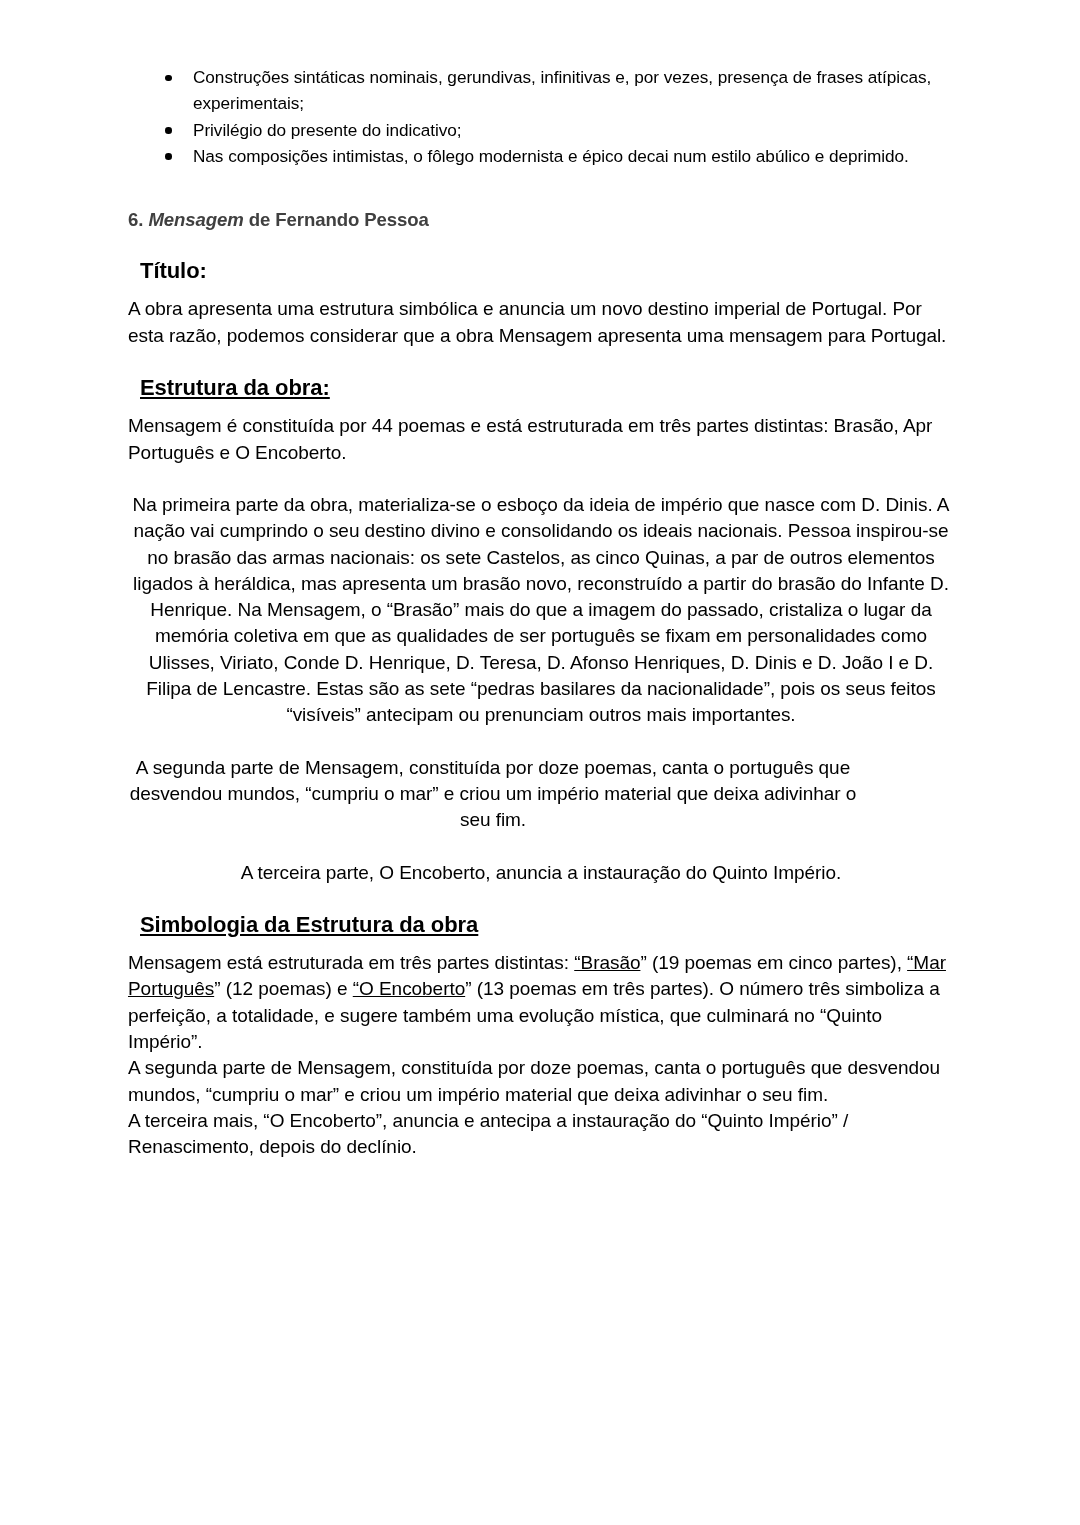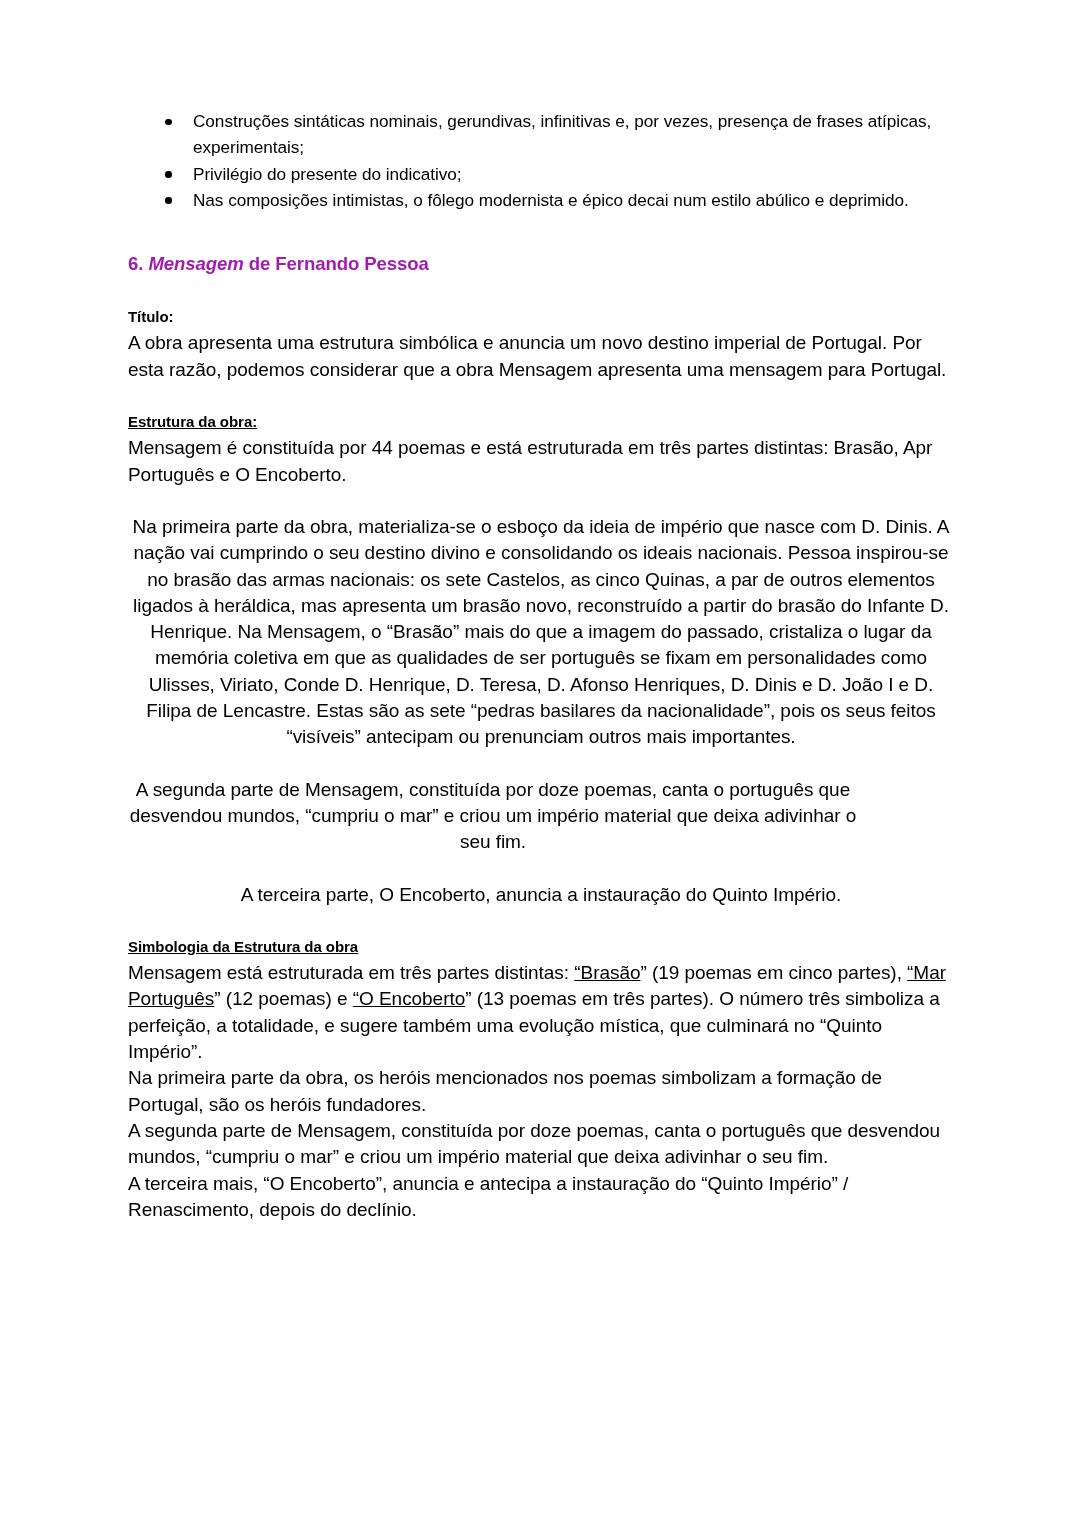--- a/index.html
+++ b/index.html
@@ -14,21 +14,21 @@
     font-family: "Liberation Sans", sans-serif;
     color: #000000;
     -webkit-font-smoothing: antialiased;
   }
   .page {
     position: relative;
     width: 1080px;
     height: 1525px;
     background: #ffffff;
     box-sizing: border-box;
-    padding: 108px 130px 0 128px;
+    padding: 64px 130px 0 128px;
     overflow: hidden;
   }
   .content {
     width: 826px;
   }
 
   
   ul.bullet-list {
     list-style: none;
     margin: 0 0 0 0;
@@ -50,35 +50,35 @@
     width: 6.5px;
     height: 6.5px;
     border-radius: 50%;
     background: #000000;
   }
 
   
   .section-heading {
     font-size: 18.6px;
     font-weight: bold;
-    color: #a21caf;
+    color: #404040;
     line-height: 26px;
-    margin: 38px 0 14px 0;
+    margin: 38px 0 0 0;
     letter-spacing: -0.1px;
   }
   .section-heading .title-italic {
     font-style: italic;
   }
 
   
   .sub-heading {
-    font-size: 15px;
+    font-size: 22px;
     font-weight: bold;
     line-height: 26.3px;
-    margin: 0;
+    margin: 12px;
     letter-spacing: -0.05px;
   }
   .sub-heading.spaced {
     margin-top: 26px;
     text-decoration: underline;
   }
 
   
   p.body {
     font-size: 19px;
@@ -125,20 +125,19 @@
     <p class="body gap">Na primeira parte da obra, materializa-se o esboço da ideia de império que nasce com D. Dinis. A nação vai cumprindo o seu destino divino e consolidando os ideais nacionais. Pessoa inspirou-se no brasão das armas nacionais: os sete Castelos, as cinco Quinas, a par de outros elementos ligados à heráldica, mas apresenta um brasão novo, reconstruído a partir do brasão do Infante D. Henrique. Na Mensagem, o “Brasão” mais do que a imagem do passado, cristaliza o lugar da memória coletiva em que as qualidades de ser português se fixam em personalidades como Ulisses, Viriato, Conde D. Henrique, D. Teresa, D. Afonso Henriques, D. Dinis e D. João I e D. Filipa de Lencastre. Estas são as sete “pedras basilares da nacionalidade”, pois os seus feitos “visíveis” antecipam ou prenunciam outros mais importantes.</p>
 
     <p class="body gap narrow">A segunda parte de Mensagem, constituída por doze poemas, canta o português que desvendou mundos, “cumpriu o mar” e criou um império material que deixa adivinhar o seu fim.</p>
 
     <p class="body gap">A terceira parte, O Encoberto, anuncia a instauração do Quinto Império.</p>
 
     <h3 class="sub-heading spaced">Simbologia da Estrutura da obra</h3>
 
     <p class="body"><span>Mensagem está estruturada em três partes distintas: </span><span class="u">“Brasão</span><span>” (19 poemas em cinco partes), </span><span class="u">“Mar Português</span><span>” (12 poemas) e </span><span class="u">“O Encoberto</span><span>” (13 poemas em três partes). O número três simboliza a perfeição, a totalidade, e sugere também uma evolução mística, que culminará no “Quinto Império”.</span></p>
 
-    <p class="body">Na primeira parte da obra, os heróis mencionados nos poemas simbolizam a formação de Portugal, são os heróis fundadores.</p>
 
     <p class="body">A segunda parte de Mensagem, constituída por doze poemas, canta o português que desvendou mundos, “cumpriu o mar” e criou um império material que deixa adivinhar o seu fim.</p>
 
     <p class="body">A terceira mais, “O Encoberto”, anuncia e antecipa a instauração do “Quinto Império” / Renascimento, depois do declínio.</p>
 
   </div>
 </div>
 
 </body></html>

